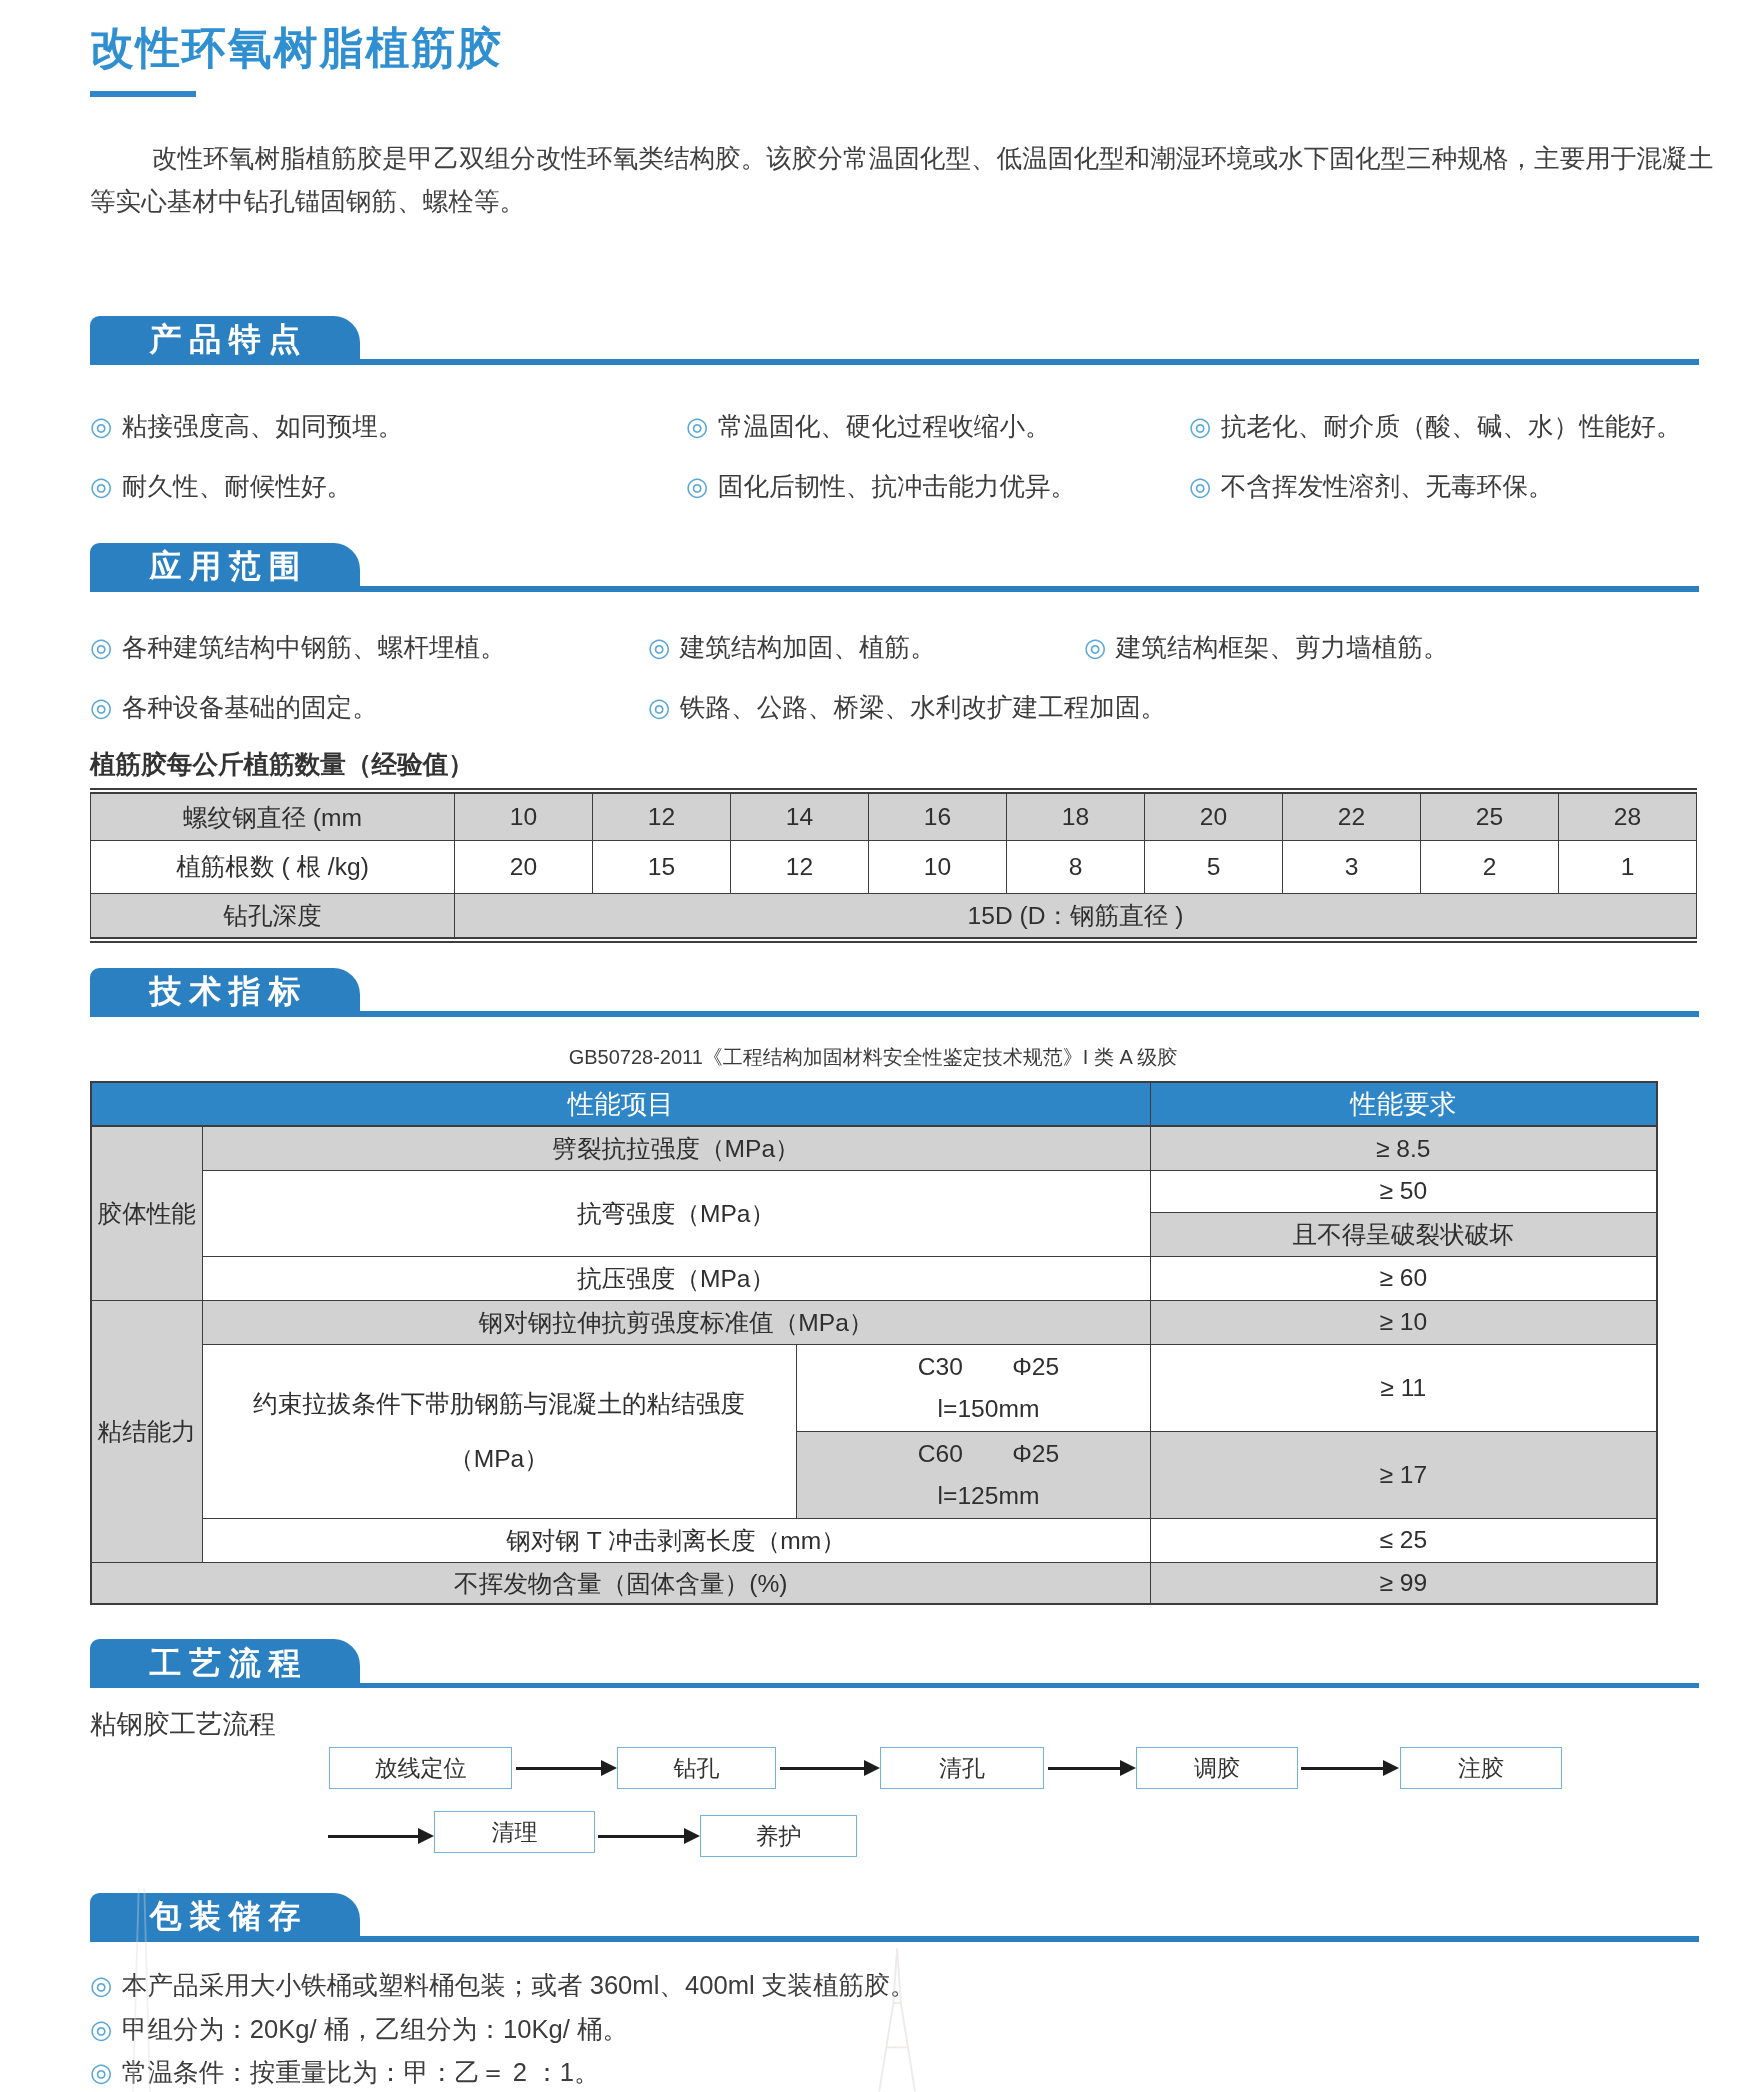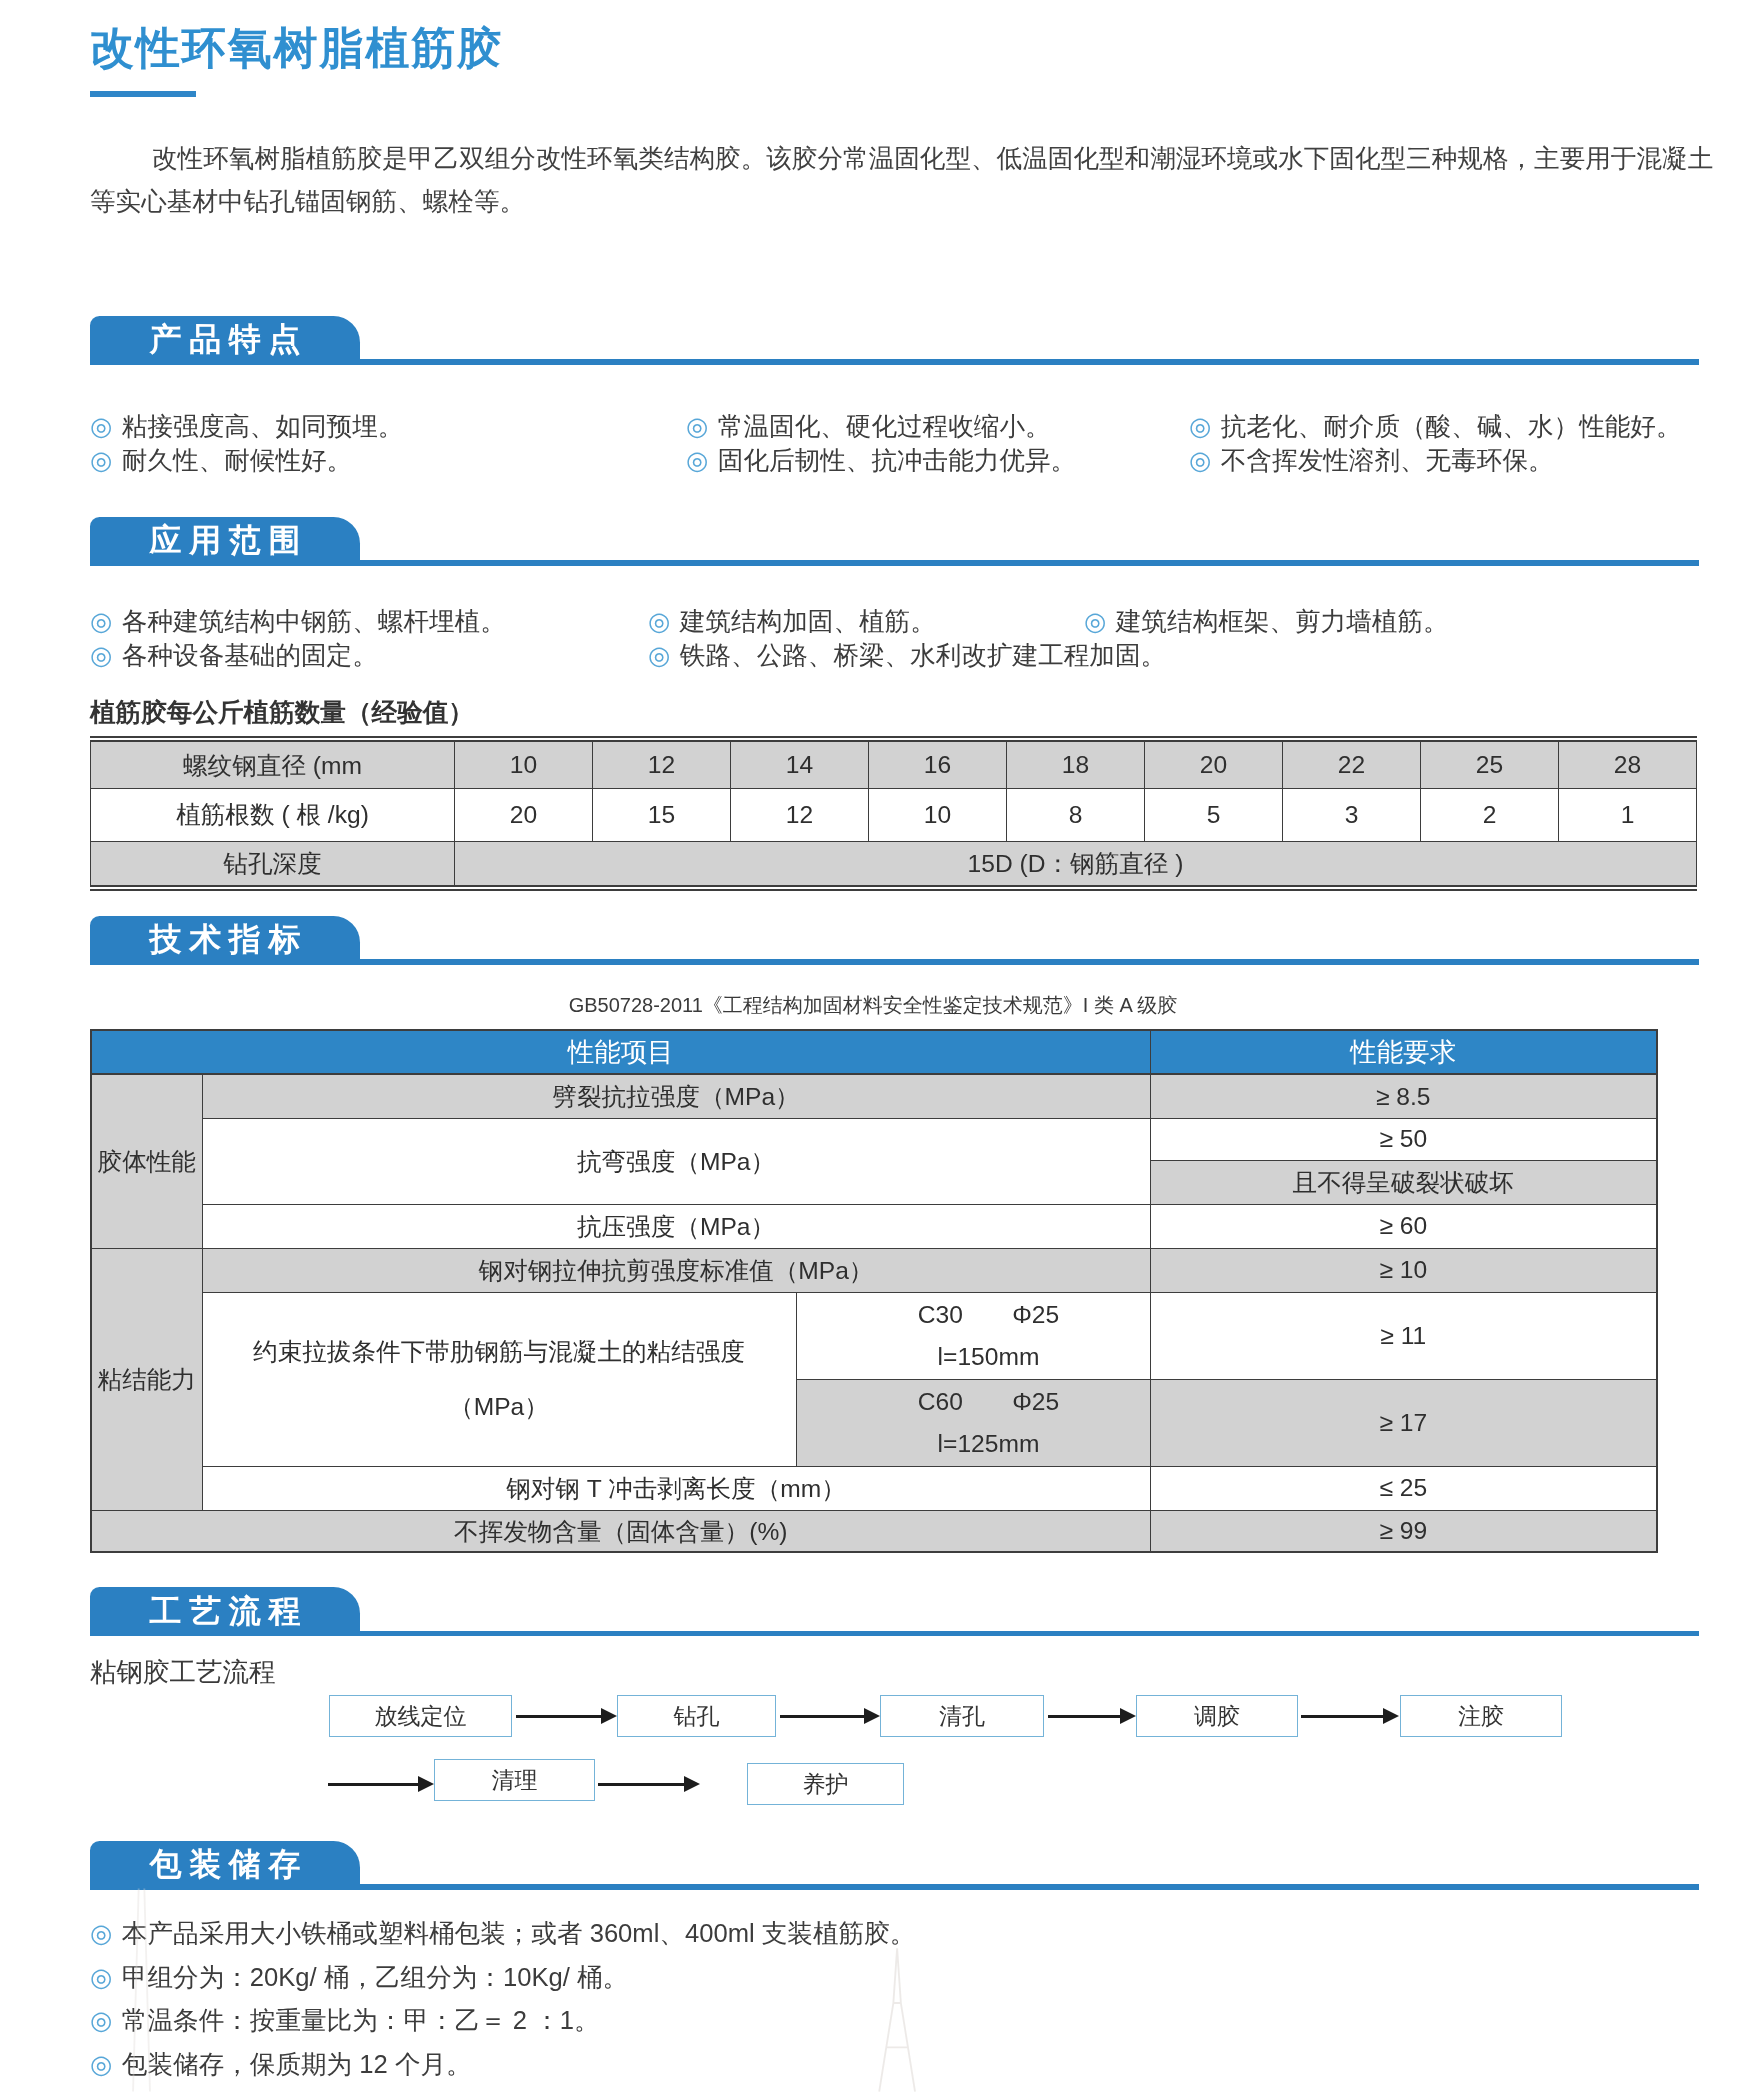--- a/index.html
+++ b/index.html
@@ -16,21 +16,21 @@
 
   
   .sec { position:relative; height:49px; }
   .sec .rule { position:absolute; left:0; bottom:0; width:1609px; height:5.7px; background:#2b80c2; }
   .sec .tab {
     position:absolute; left:0; bottom:0; width:270px; height:49px; background:#2b80c2;
     border-radius:9.5px 26.5px 0 0; color:#fff; font-size:32px; font-weight:bold;
     letter-spacing:7.6px; text-indent:7.6px; display:flex; align-items:center; justify-content:center;
   }
 
-  .bullets { display:grid; row-gap:0; font-size:25.6px; line-height:34px; color:#3c3c3c; }
+  .bullets { display:grid; row-gap:26px; font-size:25.6px; line-height:34px; color:#3c3c3c; }
   .bullets.features { margin-top:44px; grid-template-columns:596px 503px auto; }
   .bullets.apps     { margin-top:38px; grid-template-columns:558px 436px auto; }
   .bullet { white-space:nowrap; }
   .ring { color:#58a7d8; margin-right:9.5px; font-size:25.6px; }
 
   .caption { margin-top:23px; font-size:25.6px; font-weight:bold; color:#333; line-height:34px; }
 
   table { border-collapse:collapse; table-layout:fixed; }
   td, th { text-align:center; vertical-align:middle; overflow:hidden; }
 
@@ -229,21 +229,21 @@
     <div class="farrow" style="left:690px; top:24px; width:85px;"></div>
     <div class="fbox" style="left:790px; top:3.8px;  width:164px;">清孔</div>
     <div class="farrow" style="left:958px; top:24px; width:73px;"></div>
     <div class="fbox" style="left:1046px; top:3.8px; width:162px;">调胶</div>
     <div class="farrow" style="left:1211px; top:24px; width:83px;"></div>
     <div class="fbox" style="left:1310px; top:3.8px; width:162px;">注胶</div>
 
     <div class="farrow" style="left:238px; top:92px; width:91px;"></div>
     <div class="fbox" style="left:344px; top:68px; width:161px;">清理</div>
     <div class="farrow" style="left:508px; top:92px; width:87px;"></div>
-    <div class="fbox" style="left:610px; top:72px; width:157px;margin-left:47px;">养护</div>
+    <div class="fbox" style="left:610px; top:72px; width:157px;">养护</div>
   </div>
 
   <div class="sec" style="margin-top:26.5px;">
     <div class="rule"></div>
     <div class="tab">
       <span>包装储存</span>
     </div>
   </div>
   <div class="bullets pack">
     <div class="bullet"><span class="ring">◎</span><span>本产品采用大小铁桶或塑料桶包装；或者 360ml、400ml 支装植筋胶。</span></div>

